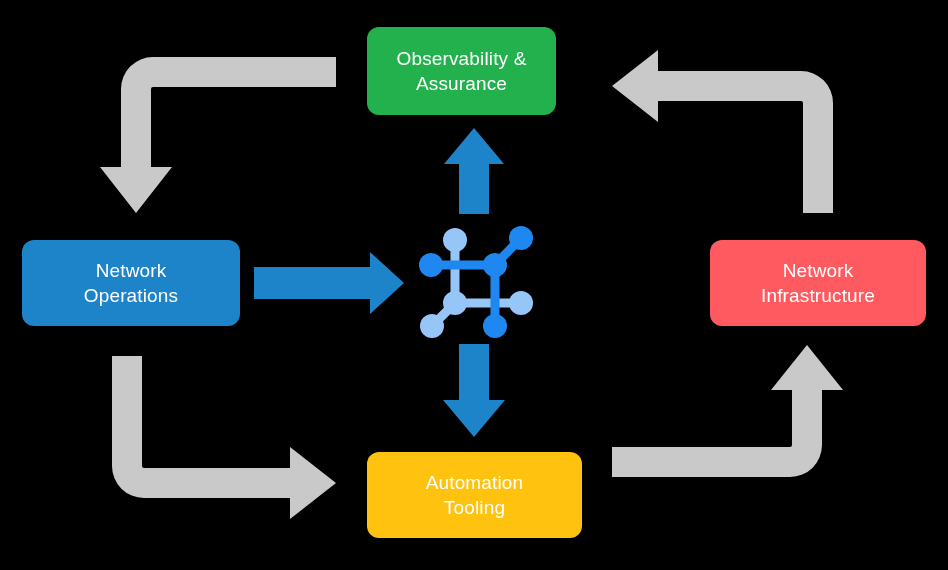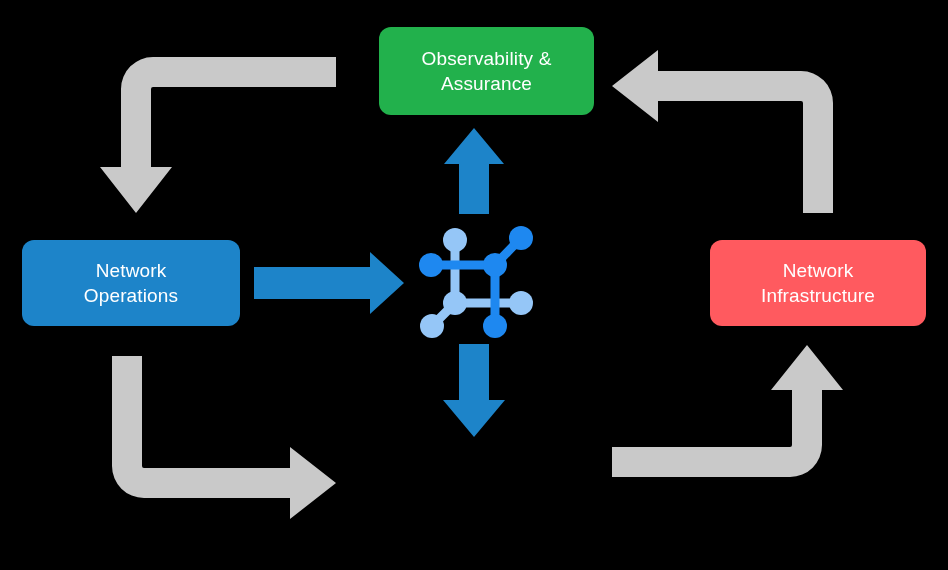--- a/index.html
+++ b/index.html
@@ -170,29 +170,33 @@
 
       <g fill="#1e88f0">
         <circle cx="431" cy="265" r="12"></circle>
         <circle cx="495" cy="265" r="12"></circle>
         <circle cx="521" cy="238" r="12"></circle>
         <circle cx="495" cy="326" r="12"></circle>
       </g>
     </g>
   </svg>
 
-  <div class="node-box" style="left:367px; top:27px; width:215px; height:88px; background:#22b14c;margin-left:12px;">
+  <div class="node-box" style="left:367px; top:27px; width:189px; height:88px; background:#22b14c;">
     <span class="node-label">Observability &amp;
 Assurance</span>
   </div>
 
   <div class="node-box" style="left:22px; top:240px; width:218px; height:86px; background:#1d84c9;">
     <span class="node-label">Network
 Operations</span>
   </div>
 
   <div class="node-box" style="left:710px; top:240px; width:216px; height:86px; background:#ff5a5f;">
     <span class="node-label">Network
 Infrastructure</span>
   </div>
 
+  <div class="node-box" style="left:367px; top:452px; width:215px; height:86px; background:#ffc20e;">
+    <span class="node-label">Automation
+Tooling</span>
+  </div>
 
 </div>
 
 </body></html>

